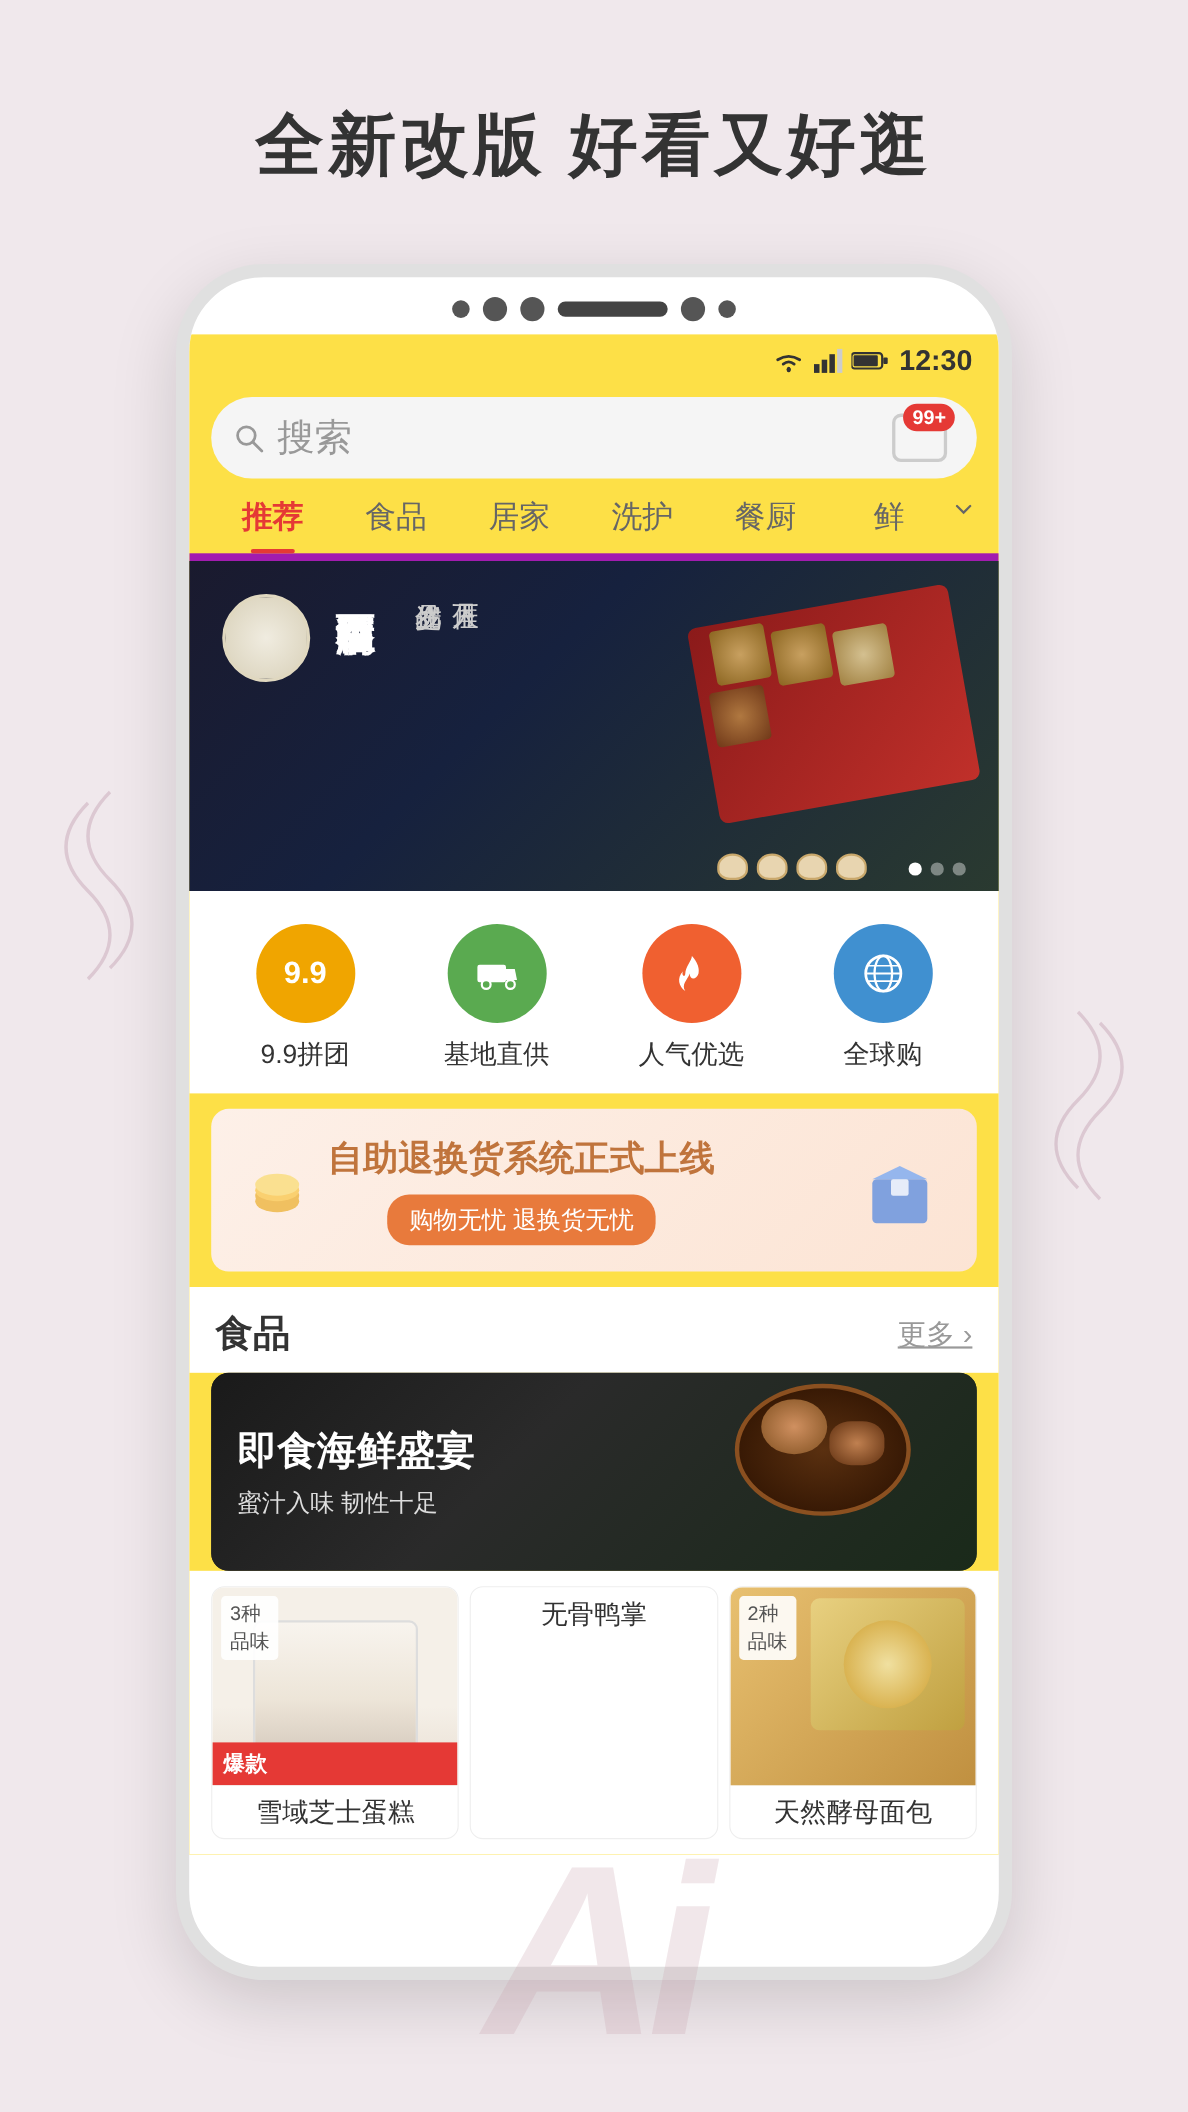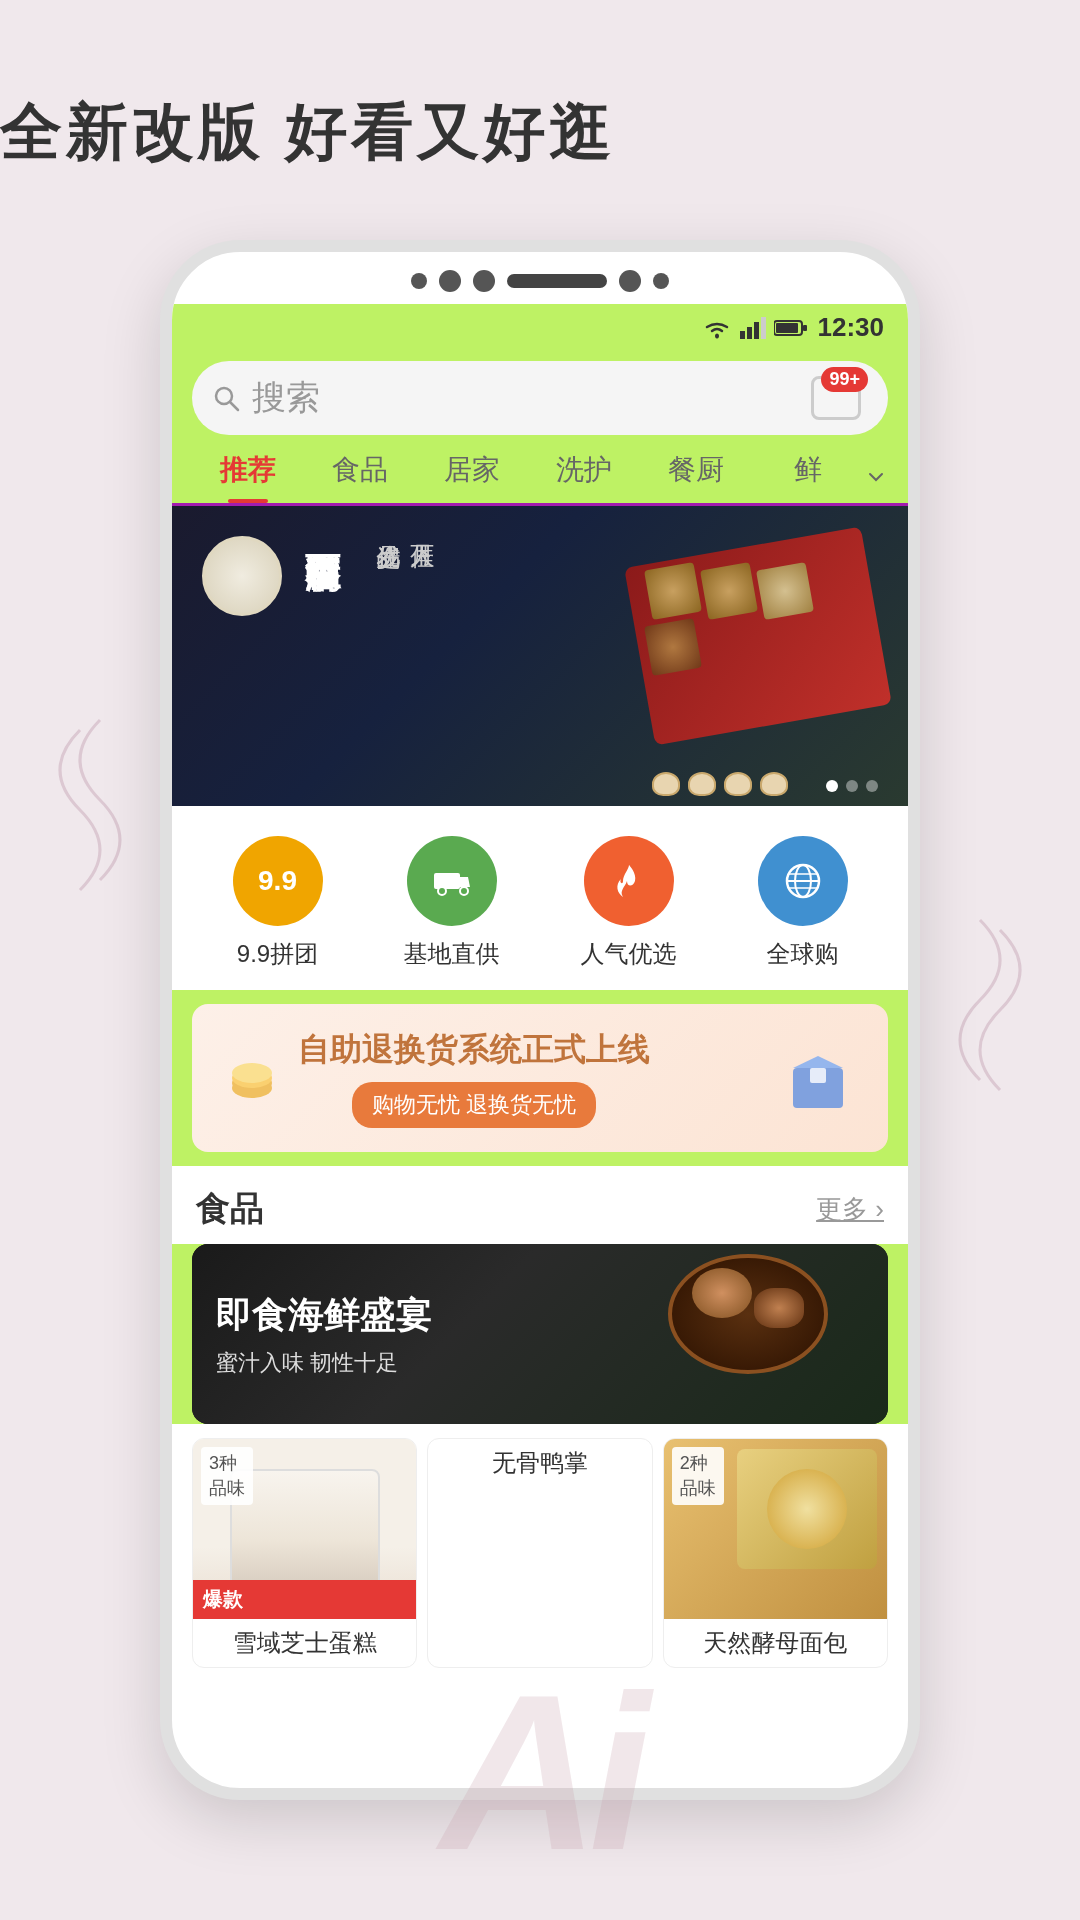--- a/index.html
+++ b/index.html
@@ -13,20 +13,21 @@
     }
 
     
     .bg-decor {
       position: absolute;
       pointer-events: none;
     }
 
     
     .page-title {
+      text-align: center;
       font-size: 62px;
       font-weight: 700;
       color: #333;
       padding-top: 90px;
       padding-bottom: 60px;
       letter-spacing: 4px;
     }
 
     
     .phone-frame {
@@ -129,23 +130,23 @@
       color: white;
       font-size: 18px;
       border-radius: 20px;
       padding: 2px 8px;
       font-weight: bold;
     }
 
     
     .nav-tabs {
       display: flex;
-      align-items: flex-end;
+      align-items: flex-start;
       padding: 16px 20px 0;
-      border-bottom: 3px solid #a21caf;
+      border-bottom: 7px solid #a21caf;
       gap: 0;
     }
 
     .nav-tab {
       flex: 1;
       text-align: center;
       font-size: 28px;
       color: #666;
       padding-bottom: 14px;
       position: relative;
@@ -426,21 +427,21 @@
     .duck-img {
       background: linear-gradient(135deg, #c85a20, #8b3510);
     }
 
     .bread-img {
       background: linear-gradient(135deg, #e8c070, #c09040);
     }
 
     .phone-screen {
       overflow-y: hidden;
-      background: #bef264;
+      background: #fde047;
     }
   </style>
 </head>
 <body>
 
 <svg class="bg-decor deco-left" width="100" height="200" viewBox="0 0 100 200">
   <path d="M60 20 Q20 60 60 100 Q100 140 60 180" fill="none" stroke="#c8a8b8" stroke-width="3" opacity="0.5"></path>
   <path d="M40 30 Q0 70 40 110 Q80 150 40 190" fill="none" stroke="#c8a8b8" stroke-width="3" opacity="0.5"></path>
 </svg>
 

